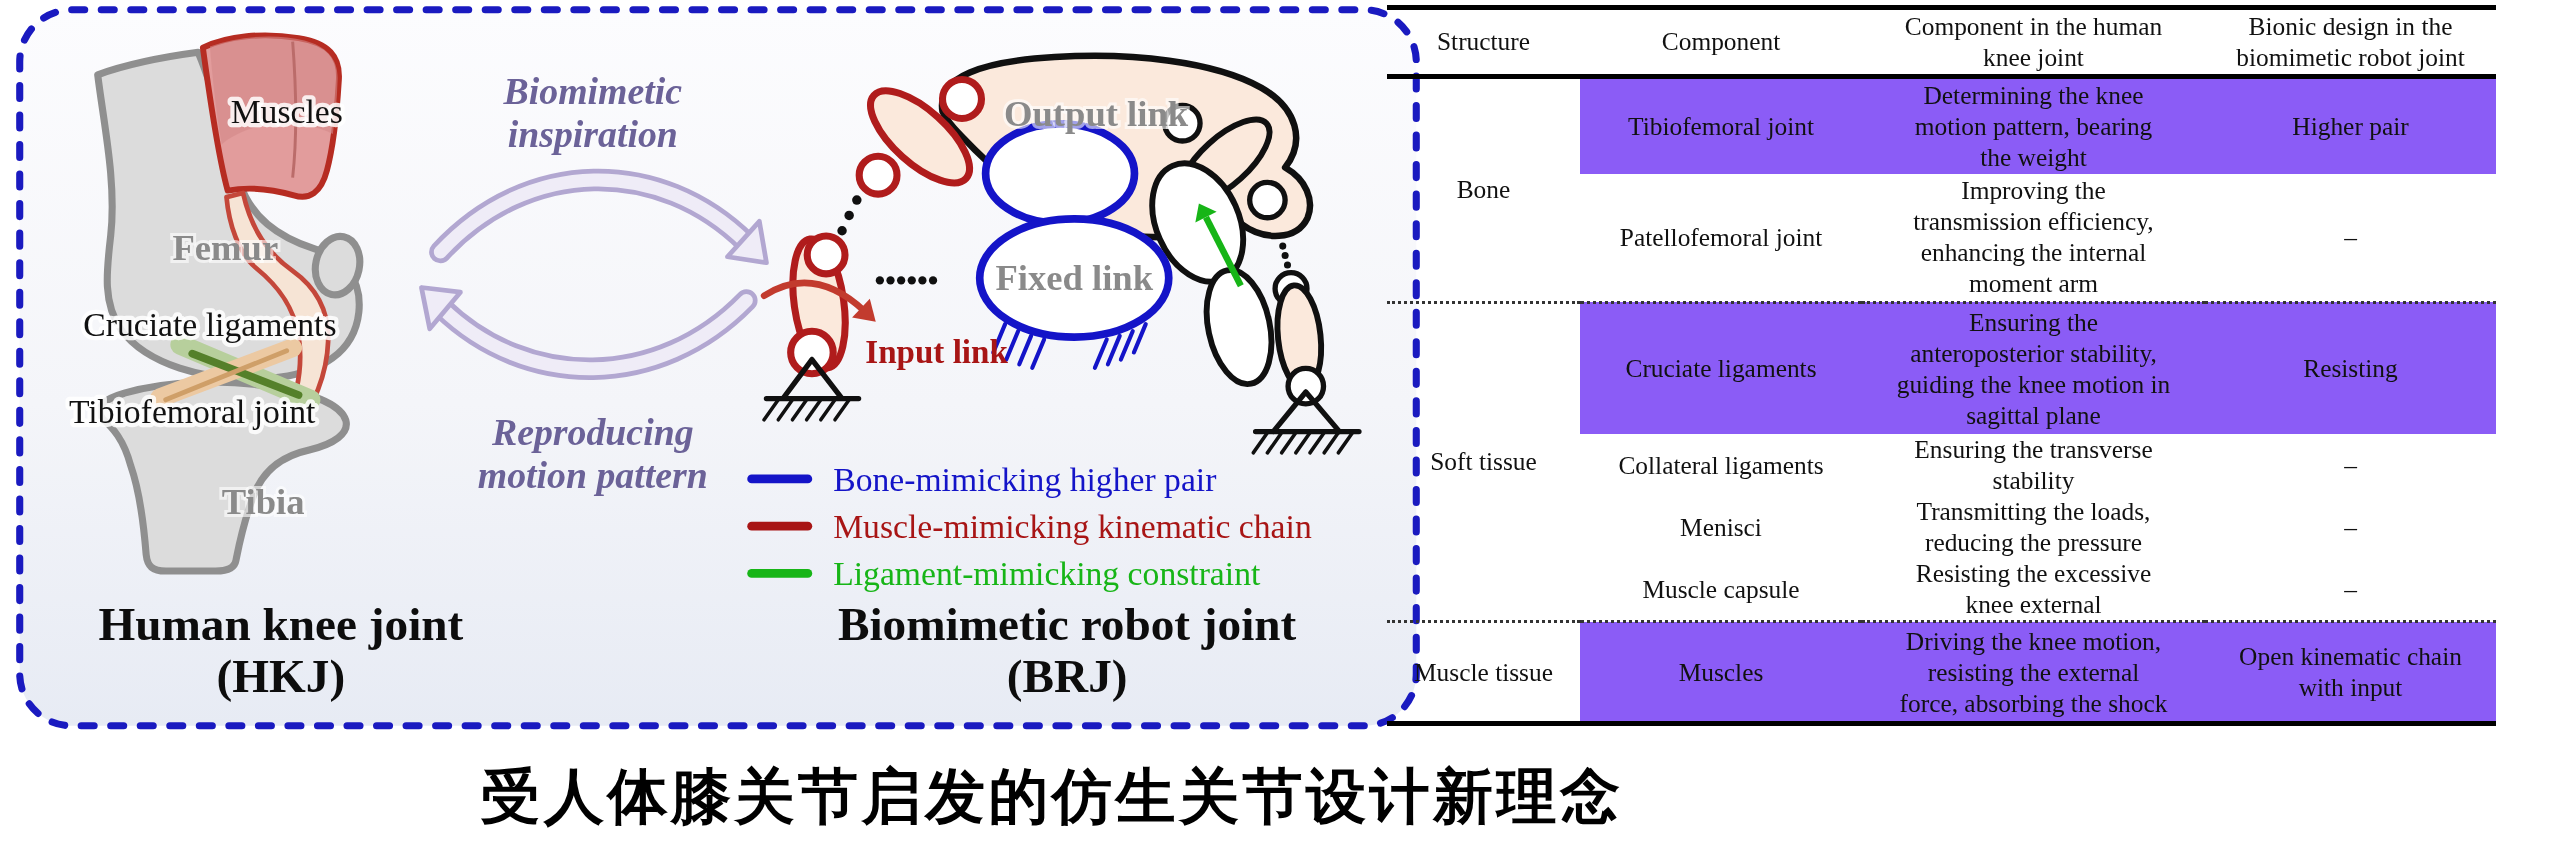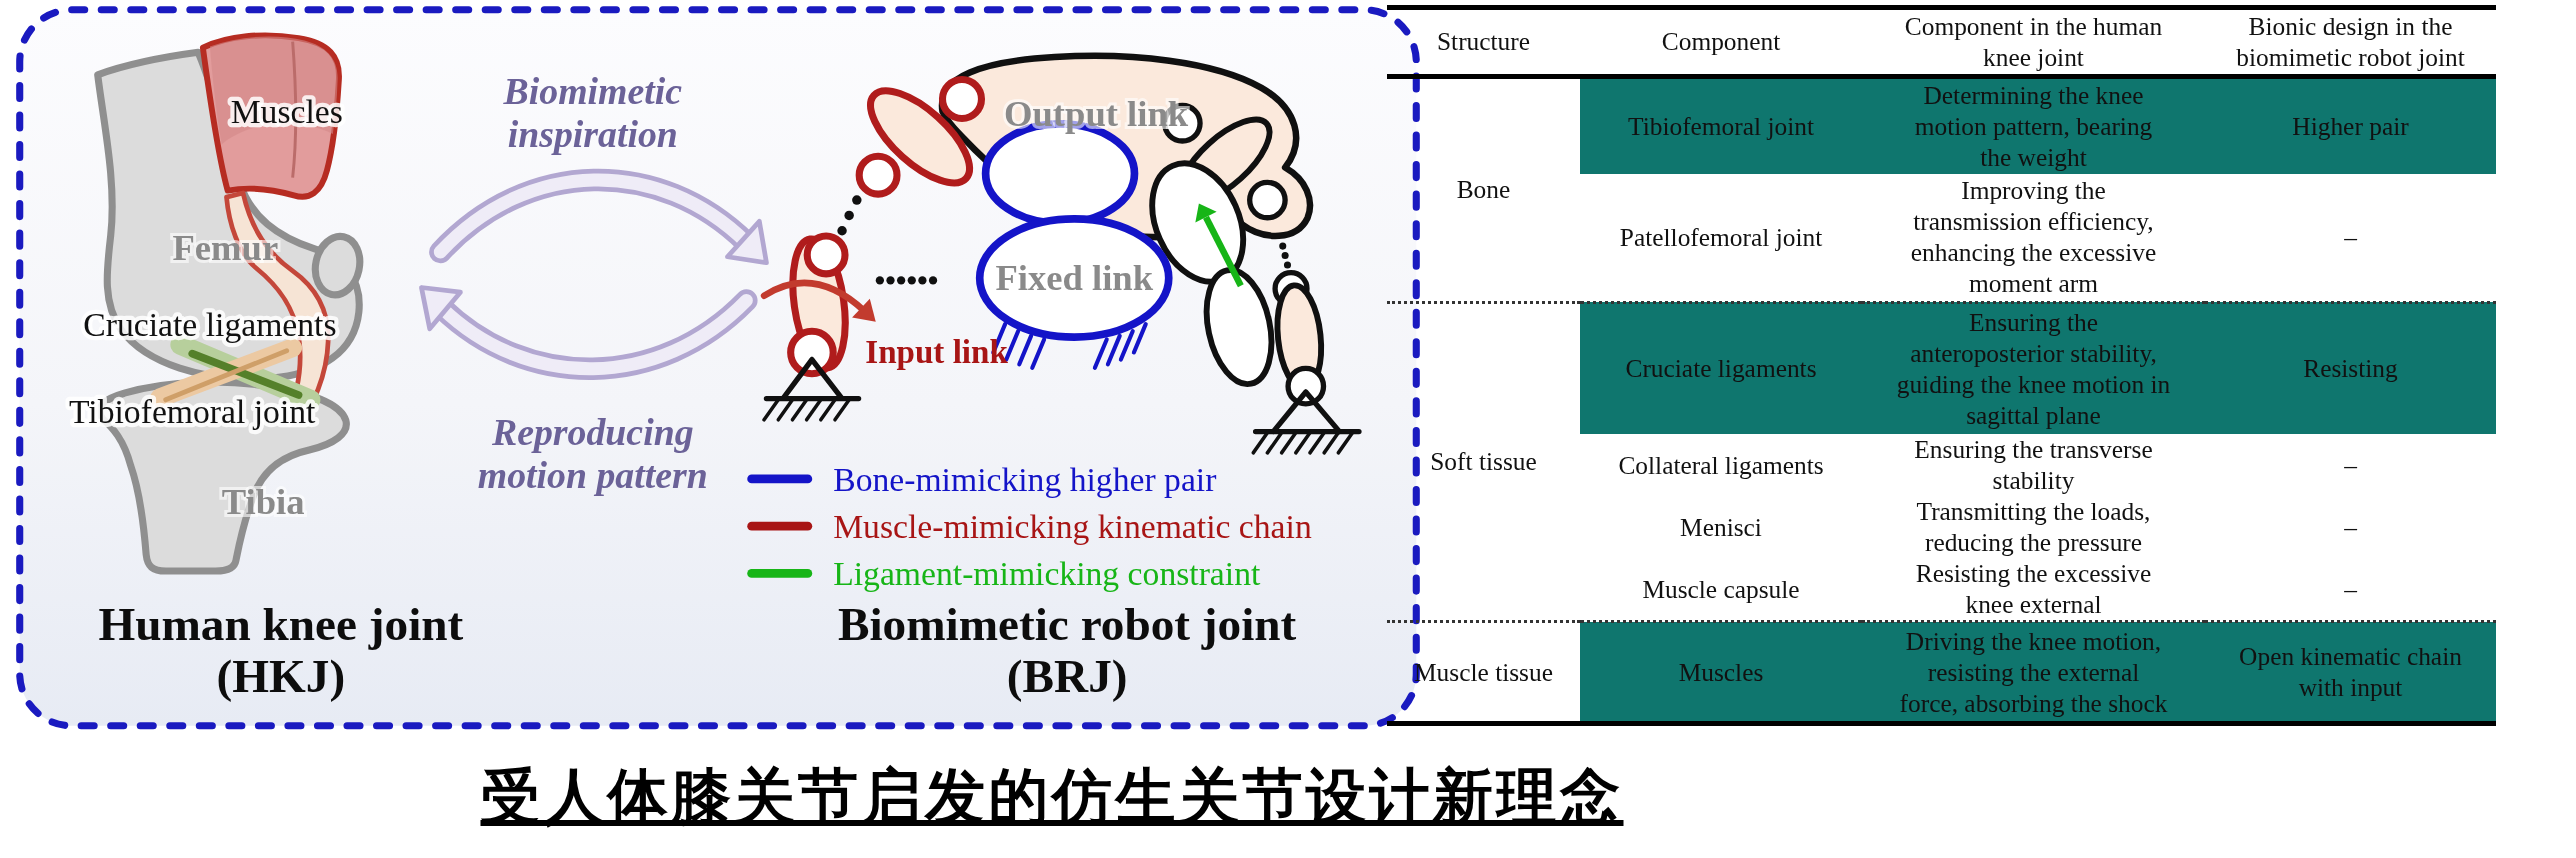--- a/index.html
+++ b/index.html
@@ -44,28 +44,28 @@
   .t-legend { font:57px "Liberation Serif", serif; text-anchor:start; }
 
   
   .tablewrap { position:absolute; left:1387px; top:4.7px; width:1108px; }
   table.cmp { border-collapse:collapse; table-layout:fixed; width:1108px;
               border-top:5.9px solid #000; border-bottom:5.9px solid #000;
               font-size:25.4px; line-height:31px; color:#111; }
   table.cmp th, table.cmp td { text-align:center; vertical-align:middle; white-space:pre-line;
               padding:0 4.7px; font-weight:normal; }
   table.cmp thead th { border-bottom:5.9px solid #000; height:64px; }
-  .sh  { background:#0f766e; }
+  .sh  { background:#8b5cf6; }
   .sep { border-top:3px dotted #333;margin-top:12px; }
   .rh1 { height:98px; } .rh2 { height:128px; } .rh3 { height:132px; }
   .rh4 { height:61px; } .rh5 { height:61px; } .rh6 { height:63px; } .rh7 { height:102px; }
 
   
   .figcaption { position:absolute; left:0; top:757px; width:2104px; text-align:center;
-                font:bold 60px "DejaVu Sans", sans-serif; color:#000; letter-spacing:3.5px;text-decoration:underline; }
+                font:bold 60px "DejaVu Sans", sans-serif; color:#000; letter-spacing:3.5px; }
 </style>
 </head>
 <body>
 
 <div id="stage">
 
   <div class="panel">
     <svg width="1406" height="728" viewBox="0 0 2380 1232">
       <defs>
         <linearGradient id="bg" x1="0" y1="0" x2="0" y2="1">
@@ -257,21 +257,21 @@
           <td class="sh">Tibiofemoral joint</td>
           <td class="sh">Determining the knee
 motion pattern, bearing
 the weight</td>
           <td class="sh">Higher pair</td>
         </tr>
         <tr class="rh2">
           <td>Patellofemoral joint</td>
           <td>Improving the
 transmission efficiency,
-enhancing the excessive
+enhancing the internal
 moment arm</td>
           <td>–</td>
         </tr>
         <tr class="rh3">
           <td rowspan="4" class="sep">Soft tissue</td>
           <td class="sh sep">Cruciate ligaments</td>
           <td class="sh sep">Ensuring the
 anteroposterior stability,
 guiding the knee motion in
 sagittal plane</td>

